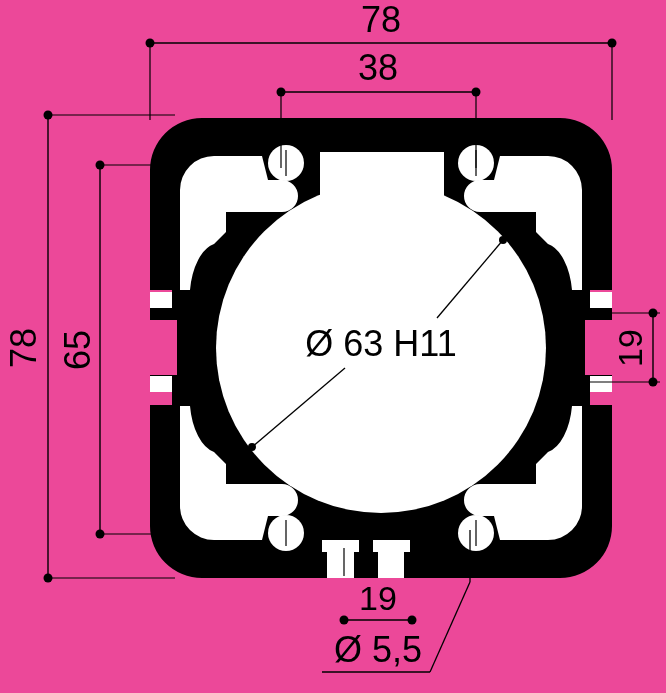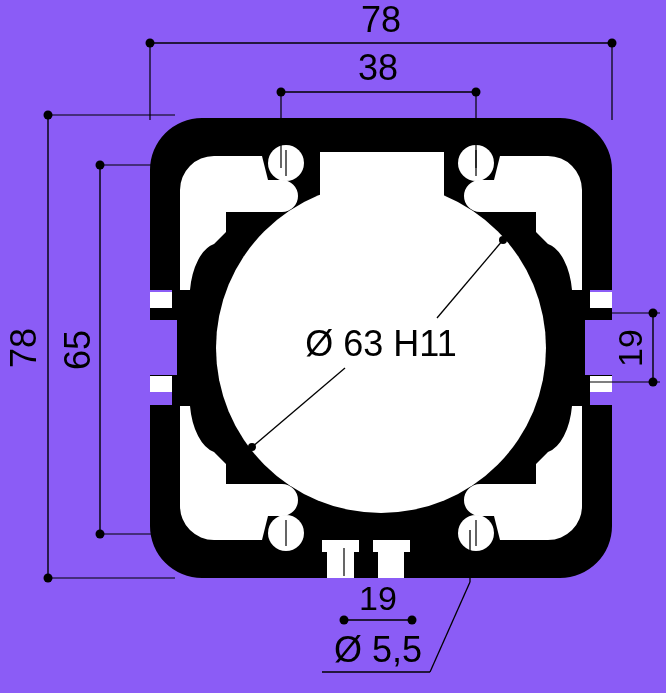--- a/index.html
+++ b/index.html
@@ -8,21 +8,21 @@
     padding: 0;
     background: #ffffff;
   }
   body {
     font-family: "Liberation Sans", sans-serif;
   }
   #drawing-root {
     position: relative;
     width: 666px;
     height: 693px;
-    background: #8b5cf6;
+    background: #ec4899;
     overflow: hidden;
   }
   #drawing-svg {
     position: absolute;
     left: 0;
     top: 0;
     width: 666px;
     height: 693px;
     display: block;
   }

